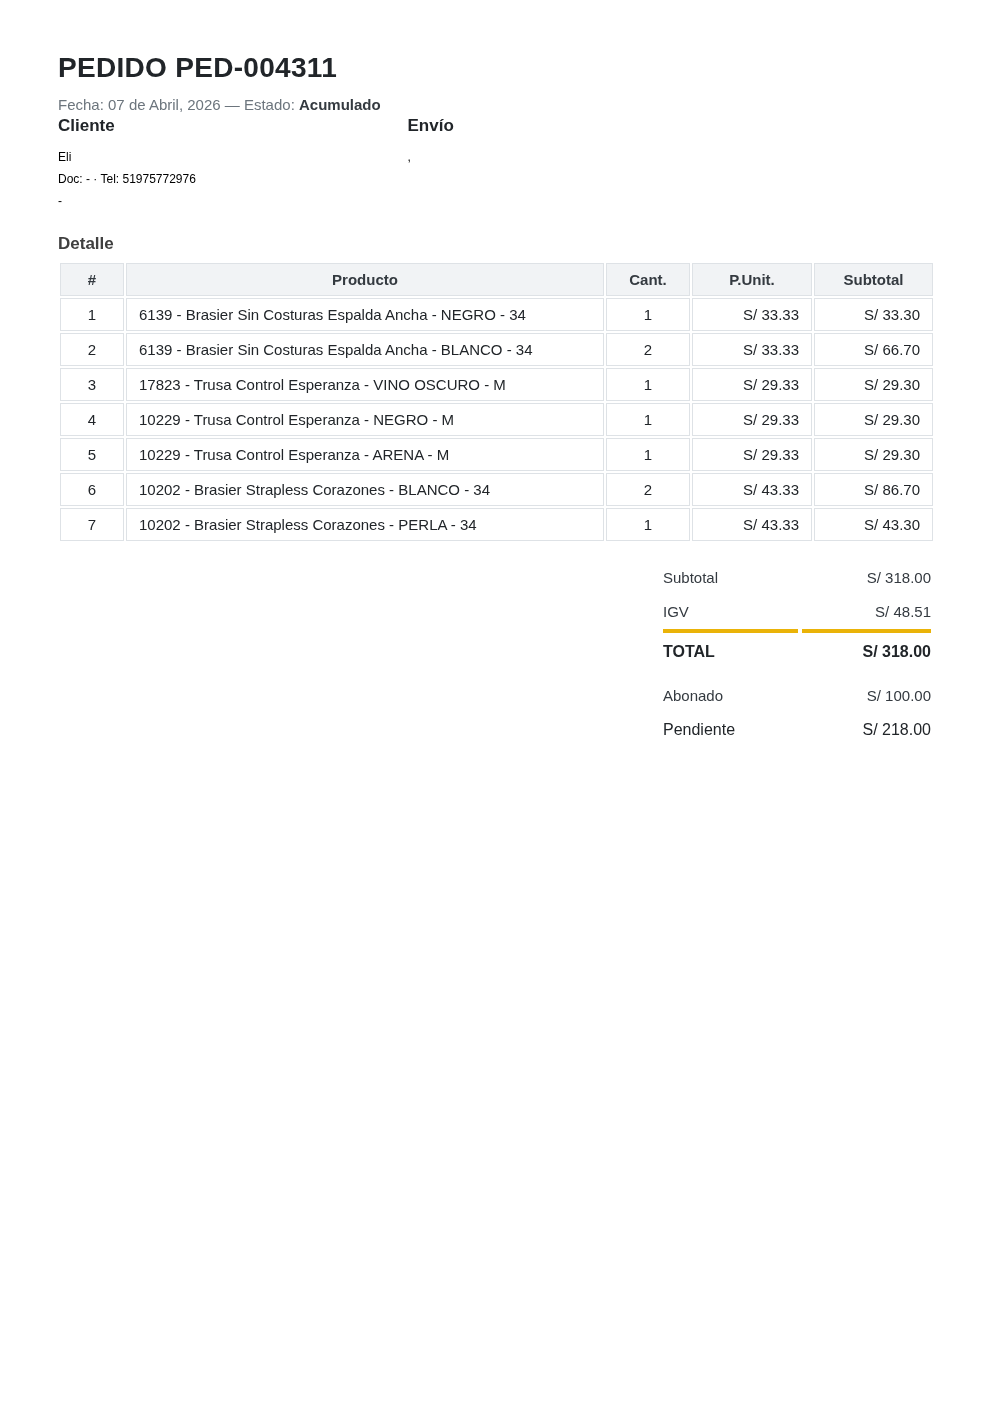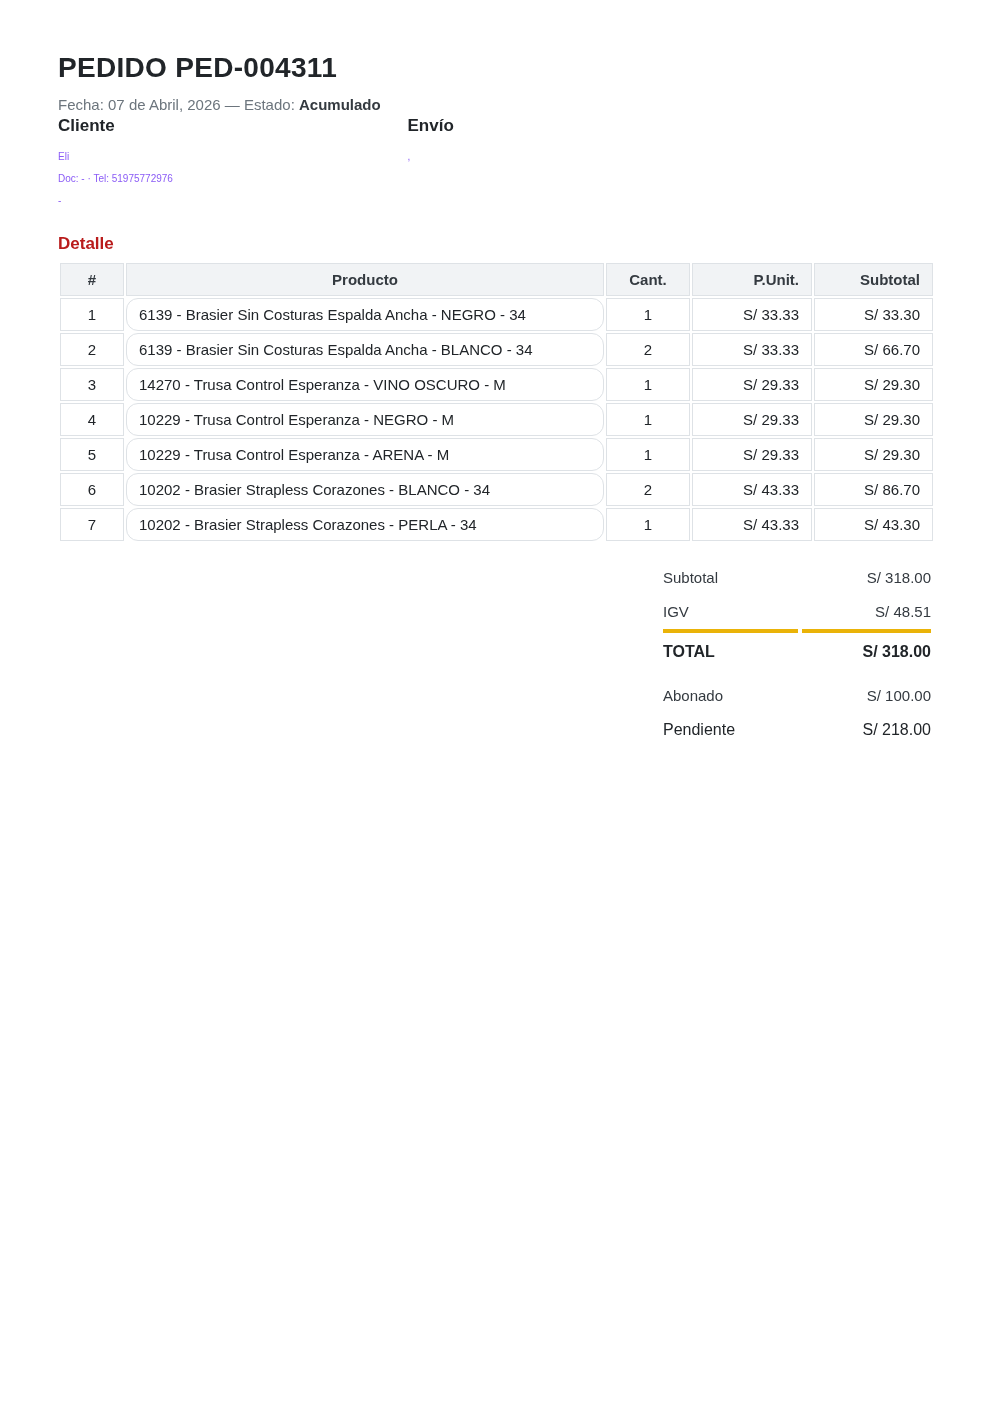--- a/index.html
+++ b/index.html
@@ -36,29 +36,29 @@
     display: flex;
   }
   .col { flex: 1 1 50%; }
   .section-heading {
     margin: 0 0 10px 0;
     font-size: 17px;
     font-weight: bold;
     color: #212529;
   }
   .info-line {
-    font-size: 10px;
+    font-size: 12px;
     line-height: 22px;
-    color: #8b5cf6;
+    color: #000000;
   }
   .detalle-heading {
     margin: 22px 0 0 0;
     font-size: 17px;
     font-weight: bold;
-    color: #b91c1c;
+    color: #404040;
   }
   table.items {
     margin-top: 7px;
     width: 877px;
     border-collapse: separate;
     border-spacing: 2px;
     table-layout: fixed;
   }
   table.items th, table.items td {
     border: 1px solid #dee2e6;
@@ -68,23 +68,23 @@
     background: #ffffff;
     overflow: hidden;
     white-space: nowrap;
   }
   table.items th {
     background: #f1f3f5;
     font-weight: bold;
     color: #343a40;
     text-align: center;
   }
-  table.items th.h-punit, table.items th.h-subtotal { text-align: right; }
+  table.items th.h-punit, table.items th.h-subtotal { text-align: center; }
   td.col-num   { text-align: center; }
-  td.col-producto { text-align: left; border-radius: 12px; }
+  td.col-producto { text-align: left; }
   td.col-cant  { text-align: center; }
   td.col-punit { text-align: right; }
   td.col-subtotal { text-align: right; }
   .totals-wrap {
     width: 877px;
     margin-top: 18px;
     display: flex;
     justify-content: flex-end;
   }
   table.totals {
@@ -165,21 +165,21 @@
         </tr>
         <tr>
           <td class="col-num">2</td>
           <td class="col-producto">6139 - Brasier Sin Costuras Espalda Ancha - BLANCO - 34</td>
           <td class="col-cant">2</td>
           <td class="col-punit">S/ 33.33</td>
           <td class="col-subtotal">S/ 66.70</td>
         </tr>
         <tr>
           <td class="col-num">3</td>
-          <td class="col-producto">14270 - Trusa Control Esperanza - VINO OSCURO - M</td>
+          <td class="col-producto">17823 - Trusa Control Esperanza - VINO OSCURO - M</td>
           <td class="col-cant">1</td>
           <td class="col-punit">S/ 29.33</td>
           <td class="col-subtotal">S/ 29.30</td>
         </tr>
         <tr>
           <td class="col-num">4</td>
           <td class="col-producto">10229 - Trusa Control Esperanza - NEGRO - M</td>
           <td class="col-cant">1</td>
           <td class="col-punit">S/ 29.33</td>
           <td class="col-subtotal">S/ 29.30</td>

